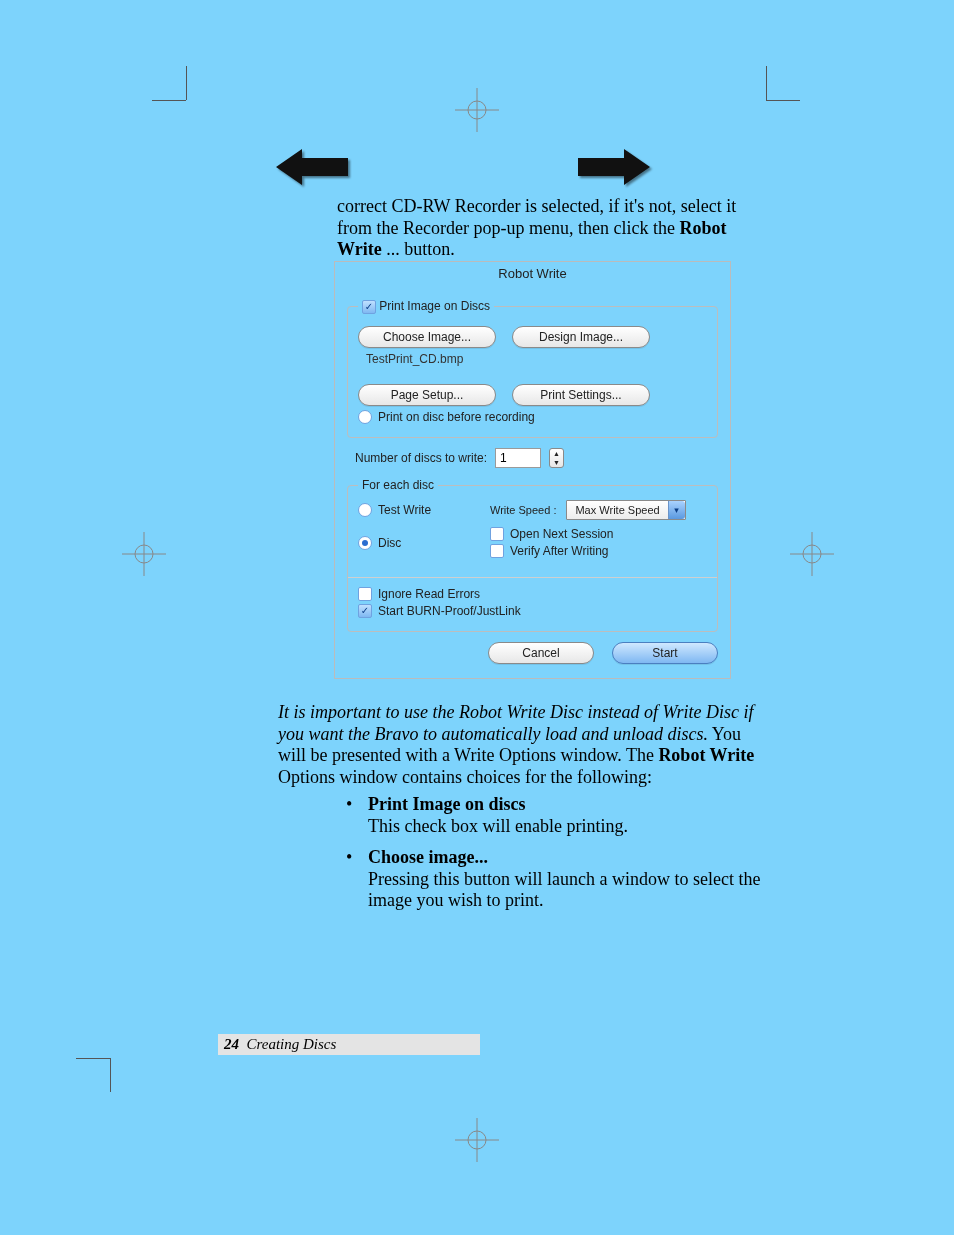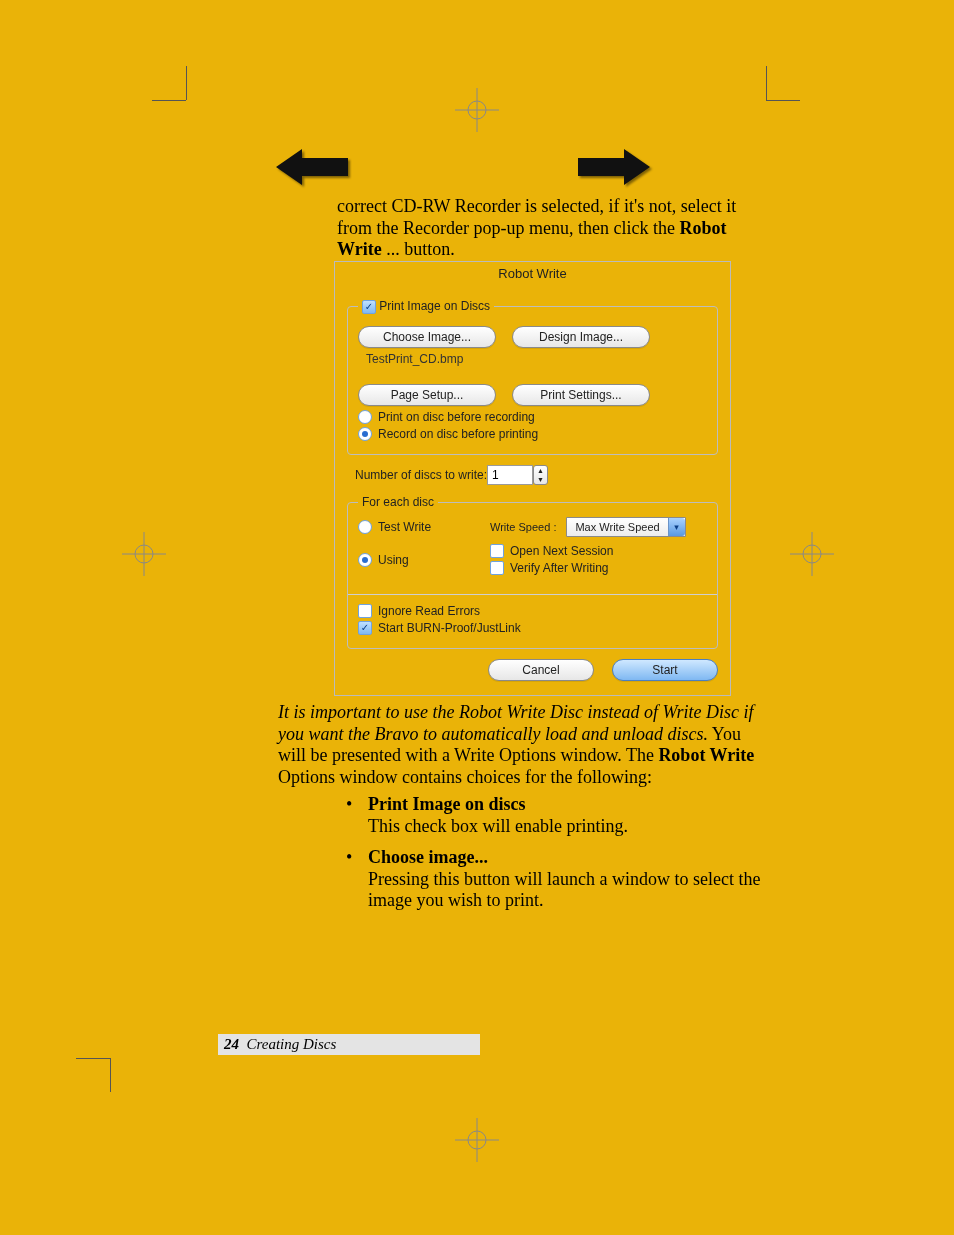--- a/index.html
+++ b/index.html
@@ -1,16 +1,16 @@
 <!DOCTYPE html>
 <html><head>
 <meta charset="utf-8">
 <style>
   html,body{margin:0;padding:0;background:#fff;font-family:"Times New Roman",serif;color:#000;}
-  .page{position:relative;width:954px;height:1235px;background:#eab308;}
+  .page{position:relative;width:954px;height:1235px;background:#7dd3fc;}
   
   .reg{position:absolute;color:#777;}
   .reg svg{display:block;}
   .topmark{left:455px;top:88px;}
   .botmark{left:455px;top:1118px;}
   .leftmark{left:122px;top:532px;}
   .rightmark{left:790px;top:532px;}
   .corner{position:absolute;}
   .corner .h{position:absolute;width:34px;height:1px;background:#555;}
   .corner .v{position:absolute;width:1px;height:34px;background:#555;}
@@ -28,21 +28,21 @@
   .aqua-row{display:flex;align-items:center;gap:16px;margin:4px 0;}
   .aqua-btn{display:inline-flex;align-items:center;justify-content:center;min-width:112px;height:20px;padding:0 12px;border:1px solid #8a8a8a;border-radius:11px;background:linear-gradient(#fff,#e7e7e7);font-size:12px;box-shadow:0 1px 0 rgba(0,0,0,.08);}
   .aqua-btn.default{background:linear-gradient(#cfe8ff,#7fb8f2);border-color:#4b7fc0;}
   .filename{font-size:12px;margin:4px 0 18px 8px;color:#333;}
   .aqua-radio,.aqua-check{display:flex;align-items:flex-start;gap:6px;font-size:12px;margin:3px 0;}
   .rdot{width:12px;height:12px;border:1px solid #6fa2e0;border-radius:50%;display:inline-flex;align-items:center;justify-content:center;background:#fff;}
   .rdot.sel::after{content:"";width:6px;height:6px;border-radius:50%;background:#2a6dd0;}
   .cbox{width:12px;height:12px;border:1px solid #6fa2e0;border-radius:2px;background:#fff;display:inline-flex;align-items:center;justify-content:center;}
   .cbox.sel{background:linear-gradient(#bfe0ff,#7fb8f2);}
   .cbox.sel::after{content:"✓";font-size:10px;color:#0b3e86;line-height:1;}
-  .num-row{display:flex;align-items:center;gap:0;margin:6px 0 10px 8px;font-size:12px;}
+  .num-row{display:flex;align-items:center;gap:8px;margin:6px 0 10px 8px;font-size:12px;}
   .num-input{width:36px;height:18px;border:1px solid #9a9a9a;background:#fff;font-size:12px;padding:0 4px;font-family:inherit;}
   .stepper{display:inline-flex;flex-direction:column;border:1px solid #8a8a8a;border-radius:3px;overflow:hidden;background:linear-gradient(#fff,#e6e6e6);}
   .stepper span{font-size:7px;line-height:7px;padding:1px 3px;text-align:center;}
   .each-grid{display:grid;grid-template-columns:120px 1fr;gap:4px 12px;align-items:center;}
   .ws-row{display:flex;align-items:center;gap:10px;font-size:11px;}
   .select{display:inline-flex;align-items:center;border:1px solid #8a8a8a;border-radius:1px;background:linear-gradient(#fff,#ececec);height:18px;font-size:11px;}
   .select .sel-label{padding:0 8px;}
   .select .sel-arrow{width:16px;height:18px;background:linear-gradient(#a9d2ff,#5a99e0);border-left:1px solid #6a93c8;display:flex;align-items:center;justify-content:center;color:#0b3e86;font-size:9px;border-radius:0 3px 3px 0;}
   .actions{display:flex;justify-content:flex-end;gap:18px;margin-top:8px;}
   .note{position:absolute;left:278px;top:702px;width:486px;font-size:18px;line-height:1.2;}
@@ -130,24 +130,20 @@
       </div>
       <div class="filename">TestPrint_CD.bmp</div>
       <div class="aqua-row">
         <span class="aqua-btn">Page Setup...</span>
         <span class="aqua-btn">Print Settings...</span>
       </div>
       <div class="aqua-radio">
         <span class="rdot"></span>
         <span>Print on disc before recording</span>
       </div>
-      <div class="aqua-radio">
-        <span class="rdot sel"></span>
-        <span>Record on disc before printing</span>
-      </div>
     </fieldset>
 
     <div class="num-row">
       <span>Number of discs to write:</span>
       <input class="num-input" value="1" style="">
       <span class="stepper">
             <span>▲</span>
             <span>▼</span>
           </span>
     </div>
@@ -161,21 +157,21 @@
         </div>
         <div class="ws-row">
           <span>Write Speed :</span>
           <span class="select">
             <span class="sel-label">Max Write Speed</span>
             <span class="sel-arrow">▾</span>
           </span>
         </div>
         <div class="aqua-radio">
           <span class="rdot sel"></span>
-          <span>Using</span>
+          <span>Disc</span>
         </div>
         <div>
           <div class="aqua-check">
             <span class="cbox"></span>
             <span>Open Next Session</span>
           </div>
           <div class="aqua-check">
             <span class="cbox"></span>
             <span>Verify After Writing</span>
           </div>

